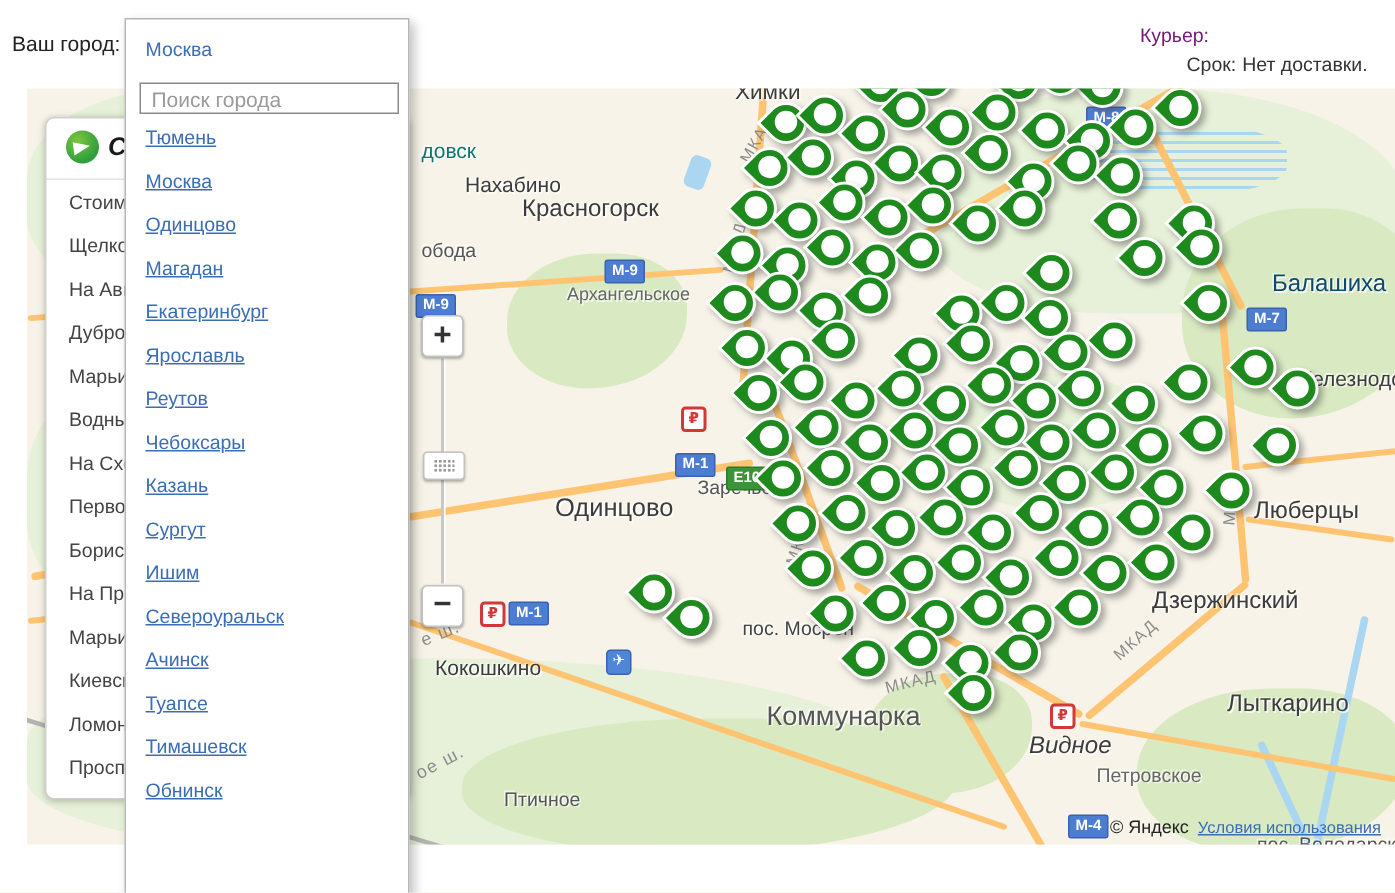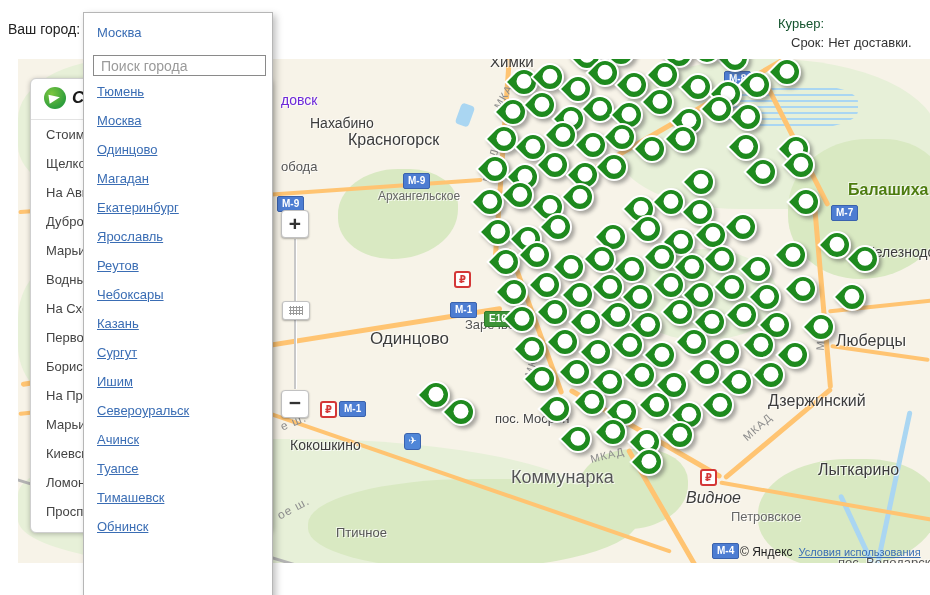--- a/index.html
+++ b/index.html
@@ -5,21 +5,21 @@
   html,body{margin:0;padding:0;}
   body{
     width:930px;height:595px;position:relative;overflow:hidden;
     background:#ffffff;
     font-family:"Liberation Sans","DejaVu Sans",sans-serif;
     -webkit-font-smoothing:antialiased;
   }
   
   .hdr-label{position:absolute;font-size:14px;color:#222;}
   #your-city{left:8px;top:21px;}
-  #courier{left:778px;top:16px;font-size:13px;color:#14532d;text-align:center;}
+  #courier{left:760px;top:16px;font-size:13px;color:#701a75;text-align:center;}
   #term-line{left:791px;top:35px;font-size:13px;color:#333;}
   #term-line .val{margin-left:4px;}
   
   #city-dd{
     position:absolute;left:83px;top:12px;width:190px;height:640px;
     background:#fff;border:1px solid #b6b6b6;
     box-shadow:3px 3px 7px rgba(0,0,0,.25);
     z-index:60;box-sizing:border-box;
   }
   #dd-selected{
@@ -161,26 +161,26 @@
     <div class="road" style="left:230px;top:420px;width:435px;height:4px;transform:rotate(19deg);"></div>
     <div class="road" style="left:645px;top:380px;width:5px;height:150px;transform:rotate(-30deg);"></div>
     <div class="road" style="left:700px;top:440px;width:215px;height:4px;transform:rotate(10deg);"></div>
     <div class="road" style="left:812px;top:292px;width:100px;height:4px;transform:rotate(8deg);"></div>
     <div class="road" style="left:810px;top:245px;width:105px;height:4px;transform:rotate(-6deg);"></div>
     <div class="road" style="left:0;top:340px;width:250px;height:4px;transform:rotate(-6deg);"></div>
   </div>
 
   <div id="labels-layer">
       <span class="map-label" style="left: 472px; top: -6px; font-size: 15px; color: rgb(60, 60, 60);">Химки</span>
-      <span class="map-label" style="left: 263px; top: 33px; font-size: 14px; color: #6d28d9;">довск</span>
+      <span class="map-label" style="left: 263px; top: 33px; font-size: 14px; color: #0f766e;">довск</span>
       <span class="map-label" style="left: 292px; top: 56px; font-size: 14px; color: rgb(60, 60, 60);">Нахабино</span>
       <span class="map-label" style="left: 330px; top: 72px; font-size: 16px; color: rgb(60, 60, 60);">Красногорск</span>
       <span class="map-label" style="left: 263px; top: 100px; font-size: 13px; color: rgb(85, 85, 85);">обода</span>
       <span class="map-label" style="left: 360px; top: 130px; font-size: 12px; color: rgb(102, 102, 102);">Архангельское</span>
-      <span class="map-label" style="left: 830px; top: 122px; font-size: 16px; color: #4d7c0f; font-weight: bold;">Балашиха</span>
+      <span class="map-label" style="left: 830px; top: 122px; font-size: 16px; color: #0c4a6e;">Балашиха</span>
       <span class="map-label" style="left: 844px; top: 185px; font-size: 14px; color: rgb(60, 60, 60);">Железнодорожный</span>
       <span class="map-label" style="left: 352px; top: 270px; font-size: 17px; color: rgb(60, 60, 60);">Одинцово</span>
       <span class="map-label" style="left: 447px; top: 258px; font-size: 13px; color: rgb(85, 85, 85);">Заречье</span>
       <span class="map-label" style="left: 818px; top: 273px; font-size: 16px; color: rgb(60, 60, 60);">Люберцы</span>
       <span class="map-label" style="left: 750px; top: 333px; font-size: 16px; color: rgb(60, 60, 60);">Дзержинский</span>
       <span class="map-label" style="left: 477px; top: 352px; font-size: 13px; color: rgb(68, 68, 68);">пос. Мосрен</span>
       <span class="map-label" style="left: 272px; top: 378px; font-size: 14px; color: rgb(60, 60, 60);">Кокошкино</span>
       <span class="map-label" style="left: 493px; top: 408px; font-size: 18px; color: rgb(85, 85, 85);">Коммунарка</span>
       <span class="map-label" style="left: 800px; top: 402px; font-size: 16px; color: rgb(60, 60, 60);">Лыткарино</span>
       <span class="map-label" style="left: 668px; top: 430px; font-size: 16px; color: rgb(60, 60, 60); font-style: italic;">Видное</span>

